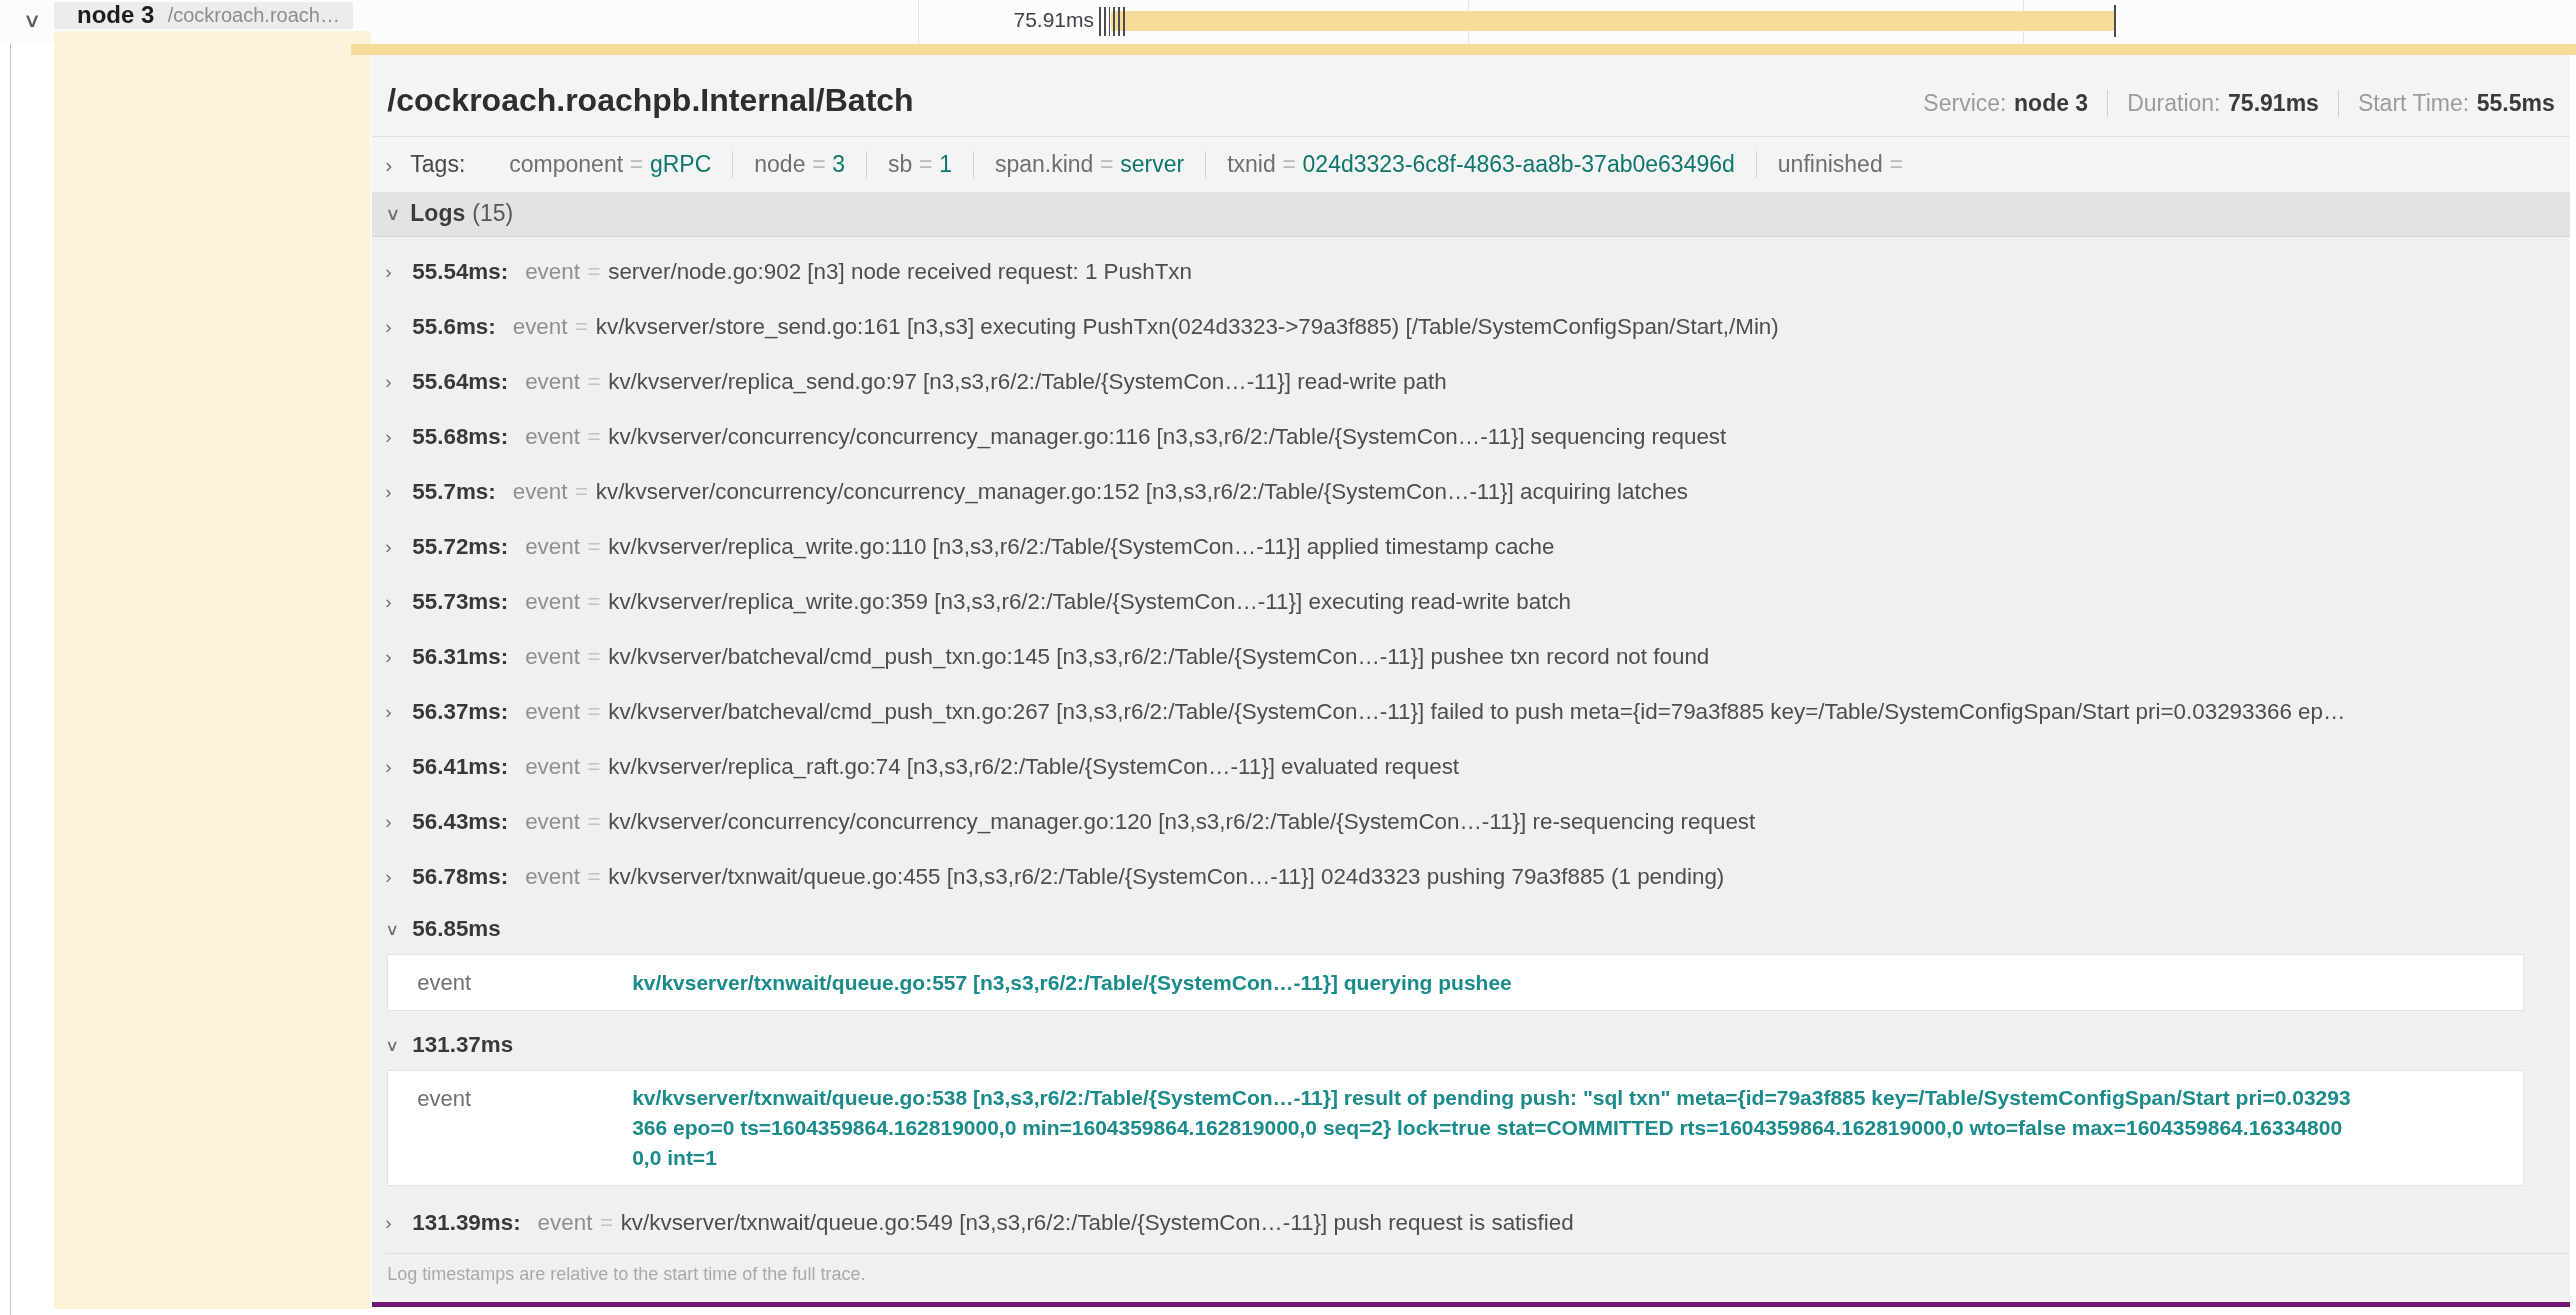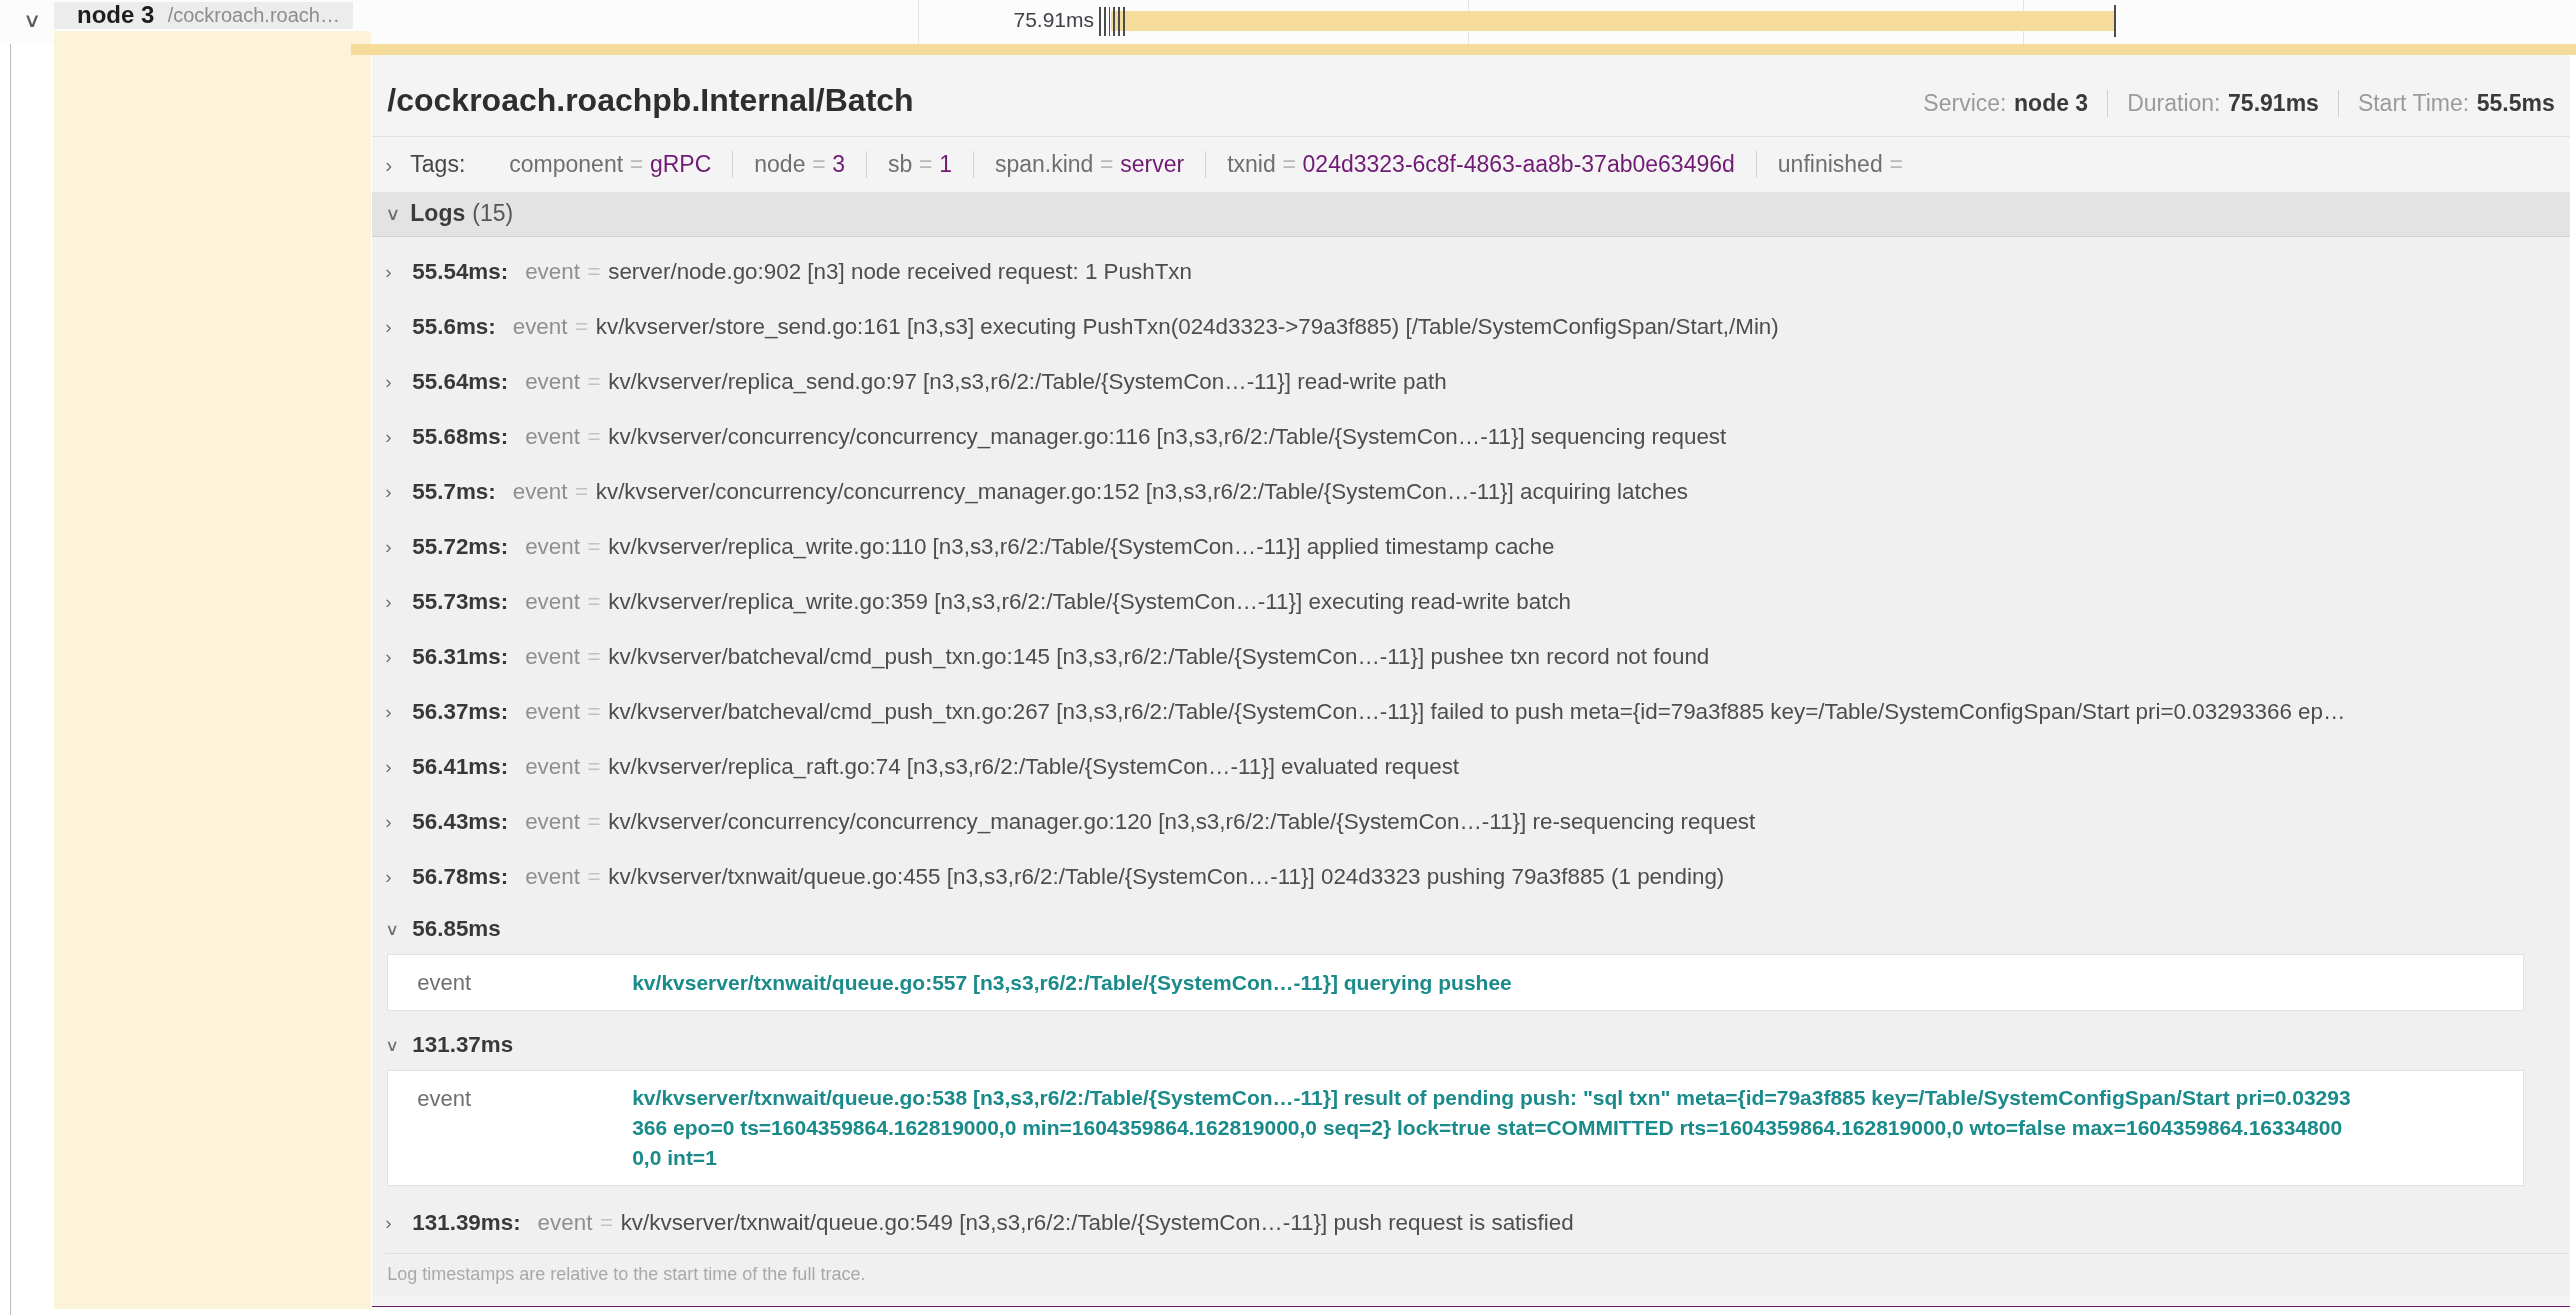--- a/index.html
+++ b/index.html
@@ -26,39 +26,39 @@
   .event-ticks { position:absolute; left:1099px; top:6.7px; height:29px; display:flex; gap:2.9px; }
   .event-ticks i { display:block; width:1.9px; height:29px; background:#4c4c4c; }
   .end-tick { position:absolute; left:2114px; top:4.8px; width:1.9px; height:32px; background:#4c4c4c; }
 
   
   .accent-strip { position:absolute; left:351px; top:44px; right:0; height:11.4px; background:#f5dc9b; }
   .accent-col { position:absolute; left:54px; top:30.5px; width:317px; height:1278px; background:#fdf3d9; }
 
   
   .detail-panel { position:absolute; left:372px; top:55px; width:2198px; height:1252px;
-                  background:#f4f4f4; border-bottom:1px solid #701a75; overflow:hidden; }
+                  background:#f4f4f4; border-bottom:5px solid #701a75; overflow:hidden; }
 
   .detail-header { display:flex; justify-content:space-between; align-items:baseline;
                    padding:27px 15.3px 17px 15.3px; border-bottom:1px solid #e1e1e1; }
   .detail-title { font-size:32px; font-weight:bold; color:#2e2e2e; }
   .detail-meta { display:flex; align-items:baseline; font-size:23px; white-space:nowrap; }
   .meta-item { color:#9b9b9b; }
   .meta-item b { color:#3a3a3a; font-weight:bold; margin-left:7.6px; }
   .meta-item + .meta-item { border-left:1px solid #cfcfcf; margin-left:19px; padding-left:19px; }
 
   .tags-row { display:flex; align-items:center; padding:14.3px 15.3px 13.3px 13.3px; cursor:pointer; }
   .sm-chev { font-size:21px; color:#6e6e6e; width:25px; }
   .tags-label { font-size:23px; font-weight:normal; color:#474747; margin-right:23px; }
   .tag-item { font-size:23px; padding:0 21px; white-space:nowrap; }
   .tag-item:first-of-type { padding-left:0; }
   .tag-item + .tag-item { border-left:1px solid #d2d2d2; }
   .tag-key { color:#6f6f6f; }
   .tag-eq  { color:#b8b8b8; margin:0 6.7px; }
-  .tag-val { color:#701a75; }
+  .tag-val { color:#0f766e; }
 
   .logs-header { height:45px; background:#e3e3e3; border-bottom:1px solid #d2d2d2;
                  display:flex; align-items:center; padding-left:13.3px; cursor:pointer; }
   .logs-title { font-size:23px; font-weight:bold; color:#3c3c3c; margin-right:7px; }
   .logs-count { font-size:23px; color:#565656; font-weight:normal; }
   .logs-header .sm-chev { transform:scaleY(.85); }
 
   .logs-body { background:#f0f0f0; padding:7.6px 0 0 13.3px; }
   .log-row { display:flex; align-items:center; height:55px; font-size:22.4px;
              white-space:nowrap; overflow:hidden; cursor:pointer; }

